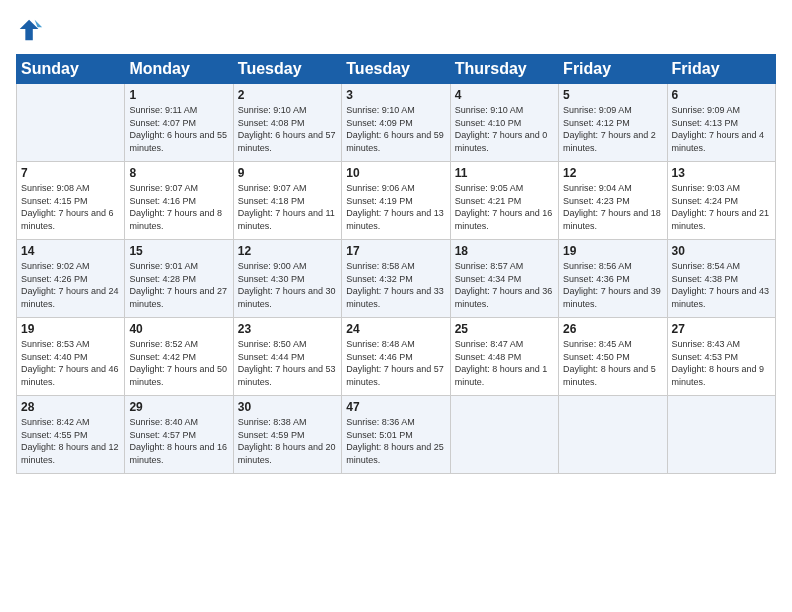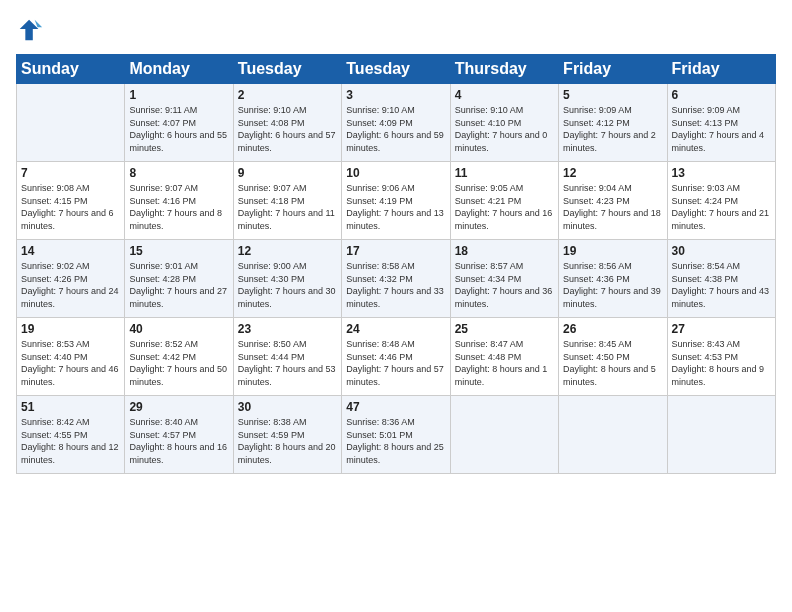--- a/index.html
+++ b/index.html
@@ -229,21 +229,21 @@
             <span class="day-num">26</span>
             <div class="day-info">Sunrise: 8:45 AM<br>Sunset: 4:50 PM<br>Daylight: 8 hours and 5 minutes.</div>
           </td>
           <td>
             <span class="day-num">27</span>
             <div class="day-info">Sunrise: 8:43 AM<br>Sunset: 4:53 PM<br>Daylight: 8 hours and 9 minutes.</div>
           </td>
         </tr>
         <tr>
           <td>
-            <span class="day-num">51</span>
+            <span class="day-num">28</span>
             <div class="day-info">Sunrise: 8:42 AM<br>Sunset: 4:55 PM<br>Daylight: 8 hours and 12 minutes.</div>
           </td>
           <td>
             <span class="day-num">29</span>
             <div class="day-info">Sunrise: 8:40 AM<br>Sunset: 4:57 PM<br>Daylight: 8 hours and 16 minutes.</div>
           </td>
           <td>
             <span class="day-num">30</span>
             <div class="day-info">Sunrise: 8:38 AM<br>Sunset: 4:59 PM<br>Daylight: 8 hours and 20 minutes.</div>
           </td>

